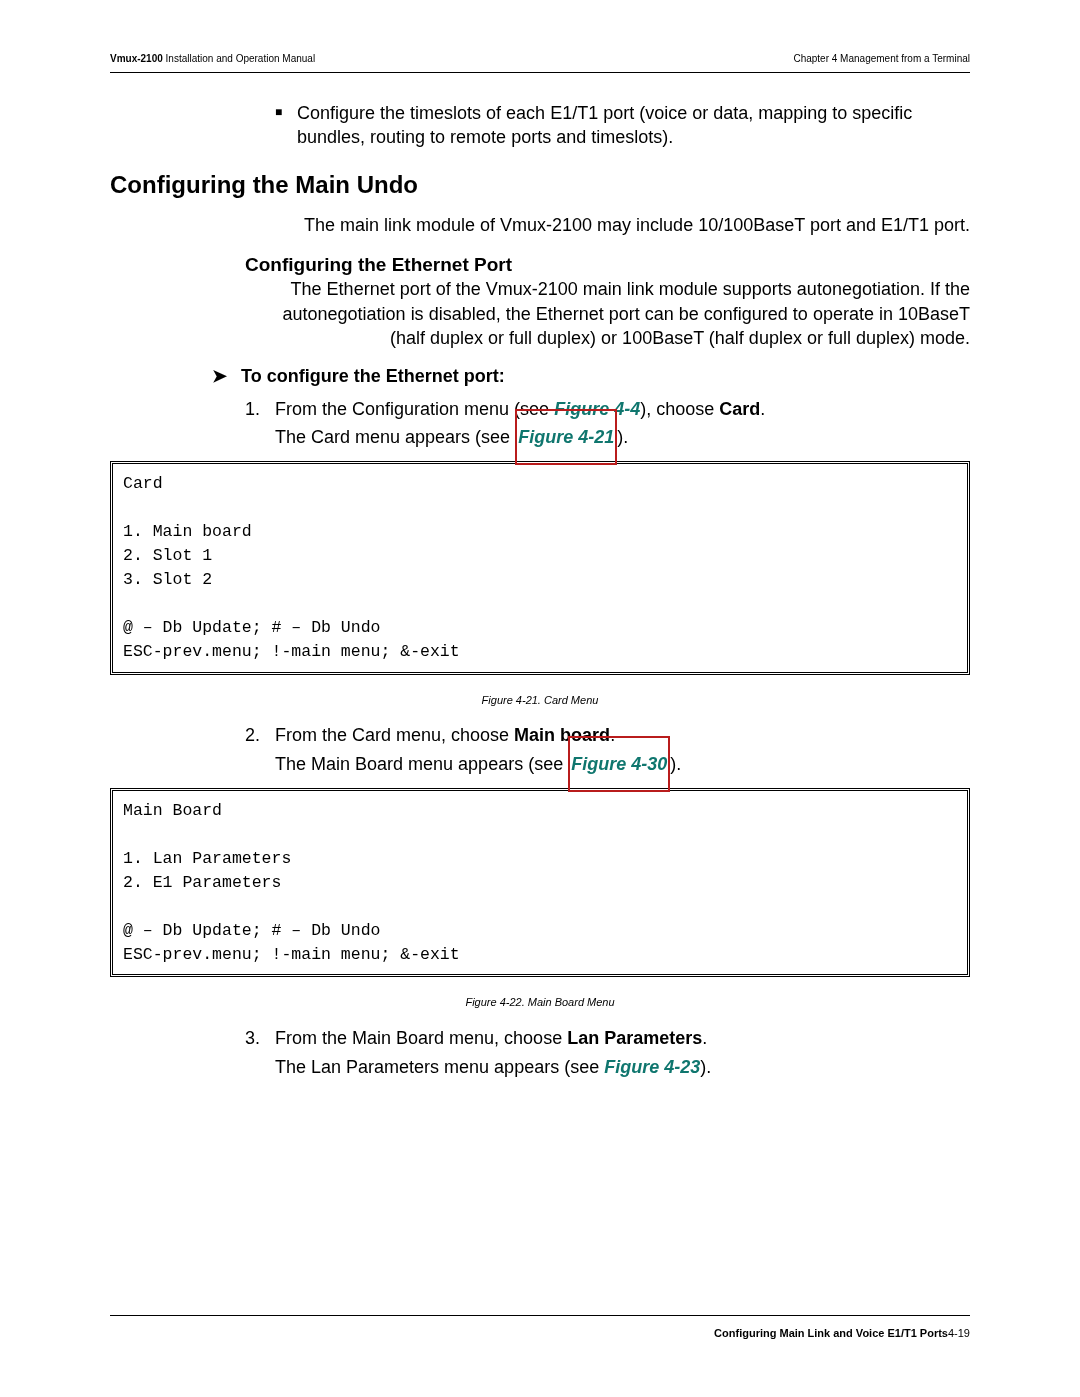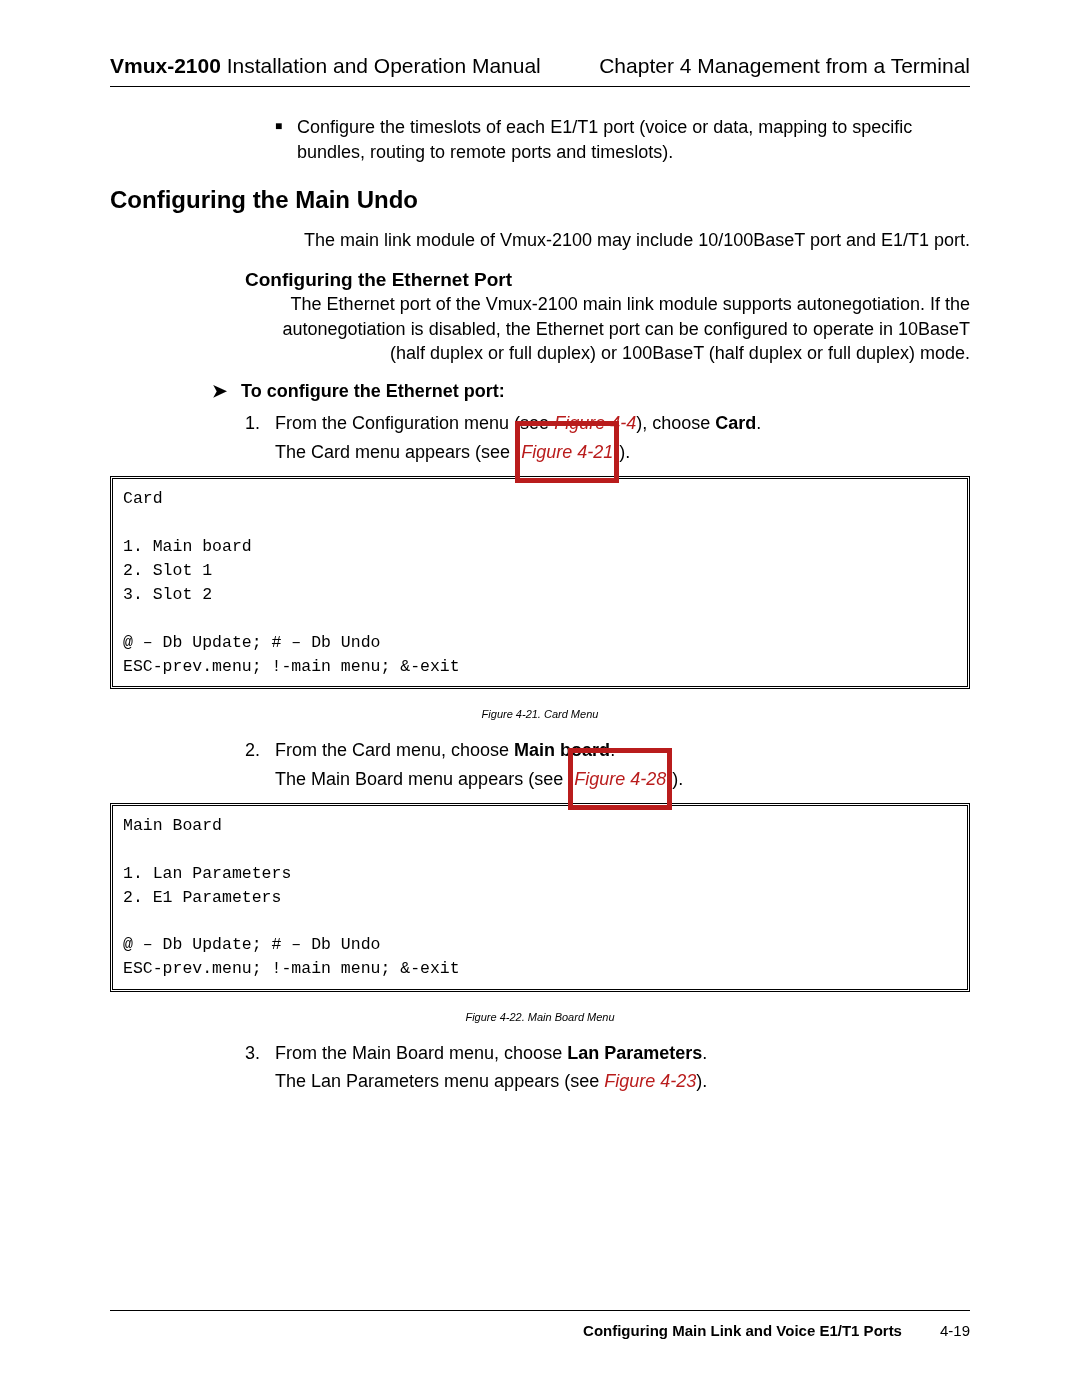--- a/index.html
+++ b/index.html
@@ -13,21 +13,21 @@
   .page {
     width: 1080px;
     height: 1397px;
     position: relative;
     box-sizing: border-box;
     padding: 52px 110px 40px 110px;
   }
   .hdr {
     display: flex;
     justify-content: space-between;
-    font-size: 21px;
+    font-size: 10px;
     padding-bottom: 6px;
     border-bottom: 1px solid #000;
     margin-bottom: 28px;
   }
   .hdr .left b { font-weight: 700; }
   .hdr .right { text-align: right; }
   .bullet-row {
     display: flex;
     margin-left: 165px;
     margin-bottom: 18px;
@@ -68,22 +68,22 @@
     display: flex;
     margin-left: 135px;
     margin-bottom: 4px;
   }
   .step .num { width: 30px; flex: none; }
   .step .txt { flex: 1; }
   .step-result {
     margin-left: 165px;
     margin-bottom: 12px;
   }
-  .lnk { color: #b91c1c; font-style: italic; }
-  .lnk-box { border: 5px solid #b91c1c; padding: 16px 1px; }
+  .lnk { color: #0f766e; font-style: italic; font-weight: bold; }
+  .lnk-box { border: 2px solid #b91c1c; padding: 16px 1px; }
   .code-box {
     border: 3px double #000;
     font-family: "Courier New", monospace;
     font-size: 16.5px;
     white-space: pre;
     padding: 8px 10px;
     margin: 8px 0 18px 0;
     line-height: 1.45;
   }
   .fig-cap {
@@ -94,22 +94,21 @@
   }
   .ftr {
     position: absolute;
     left: 110px;
     right: 110px;
     bottom: 56px;
     border-top: 1px solid #000;
     padding-top: 10px;
     display: flex;
     justify-content: flex-end;
-    font-size: 15px;
-    gap: 38px;
+    font-size: 11px;
   }
   .ftr .sec { font-weight: 700; }
 </style>
 </head>
 <body>
 
 <div class="page">
 
   <div class="hdr">
     <div class="left">
@@ -155,21 +154,21 @@
 ESC-prev.menu; !-main menu; &amp;-exit</div>
   <div class="fig-cap">Figure 4-21.  Card Menu</div>
 
   <div class="step">
     <div class="num">2.</div>
     <div class="txt">
       <span>From the Card menu, choose </span><b>Main board</b><span>.</span>
     </div>
   </div>
   <div class="step-result">
-    <span>The Main Board menu appears (see </span><span class="lnk-box"><span class="lnk">Figure 4-28</span></span><span>).</span>
+    <span>The Main Board menu appears (see </span><span class="lnk-box"><span class="lnk">Figure 4-30</span></span><span>).</span>
   </div>
 
   <div class="code-box">Main Board
 
 1. Lan Parameters
 2. E1 Parameters
 
 @ – Db Update; # – Db Undo
 ESC-prev.menu; !-main menu; &amp;-exit</div>
   <div class="fig-cap">Figure 4-22.  Main Board Menu</div>

